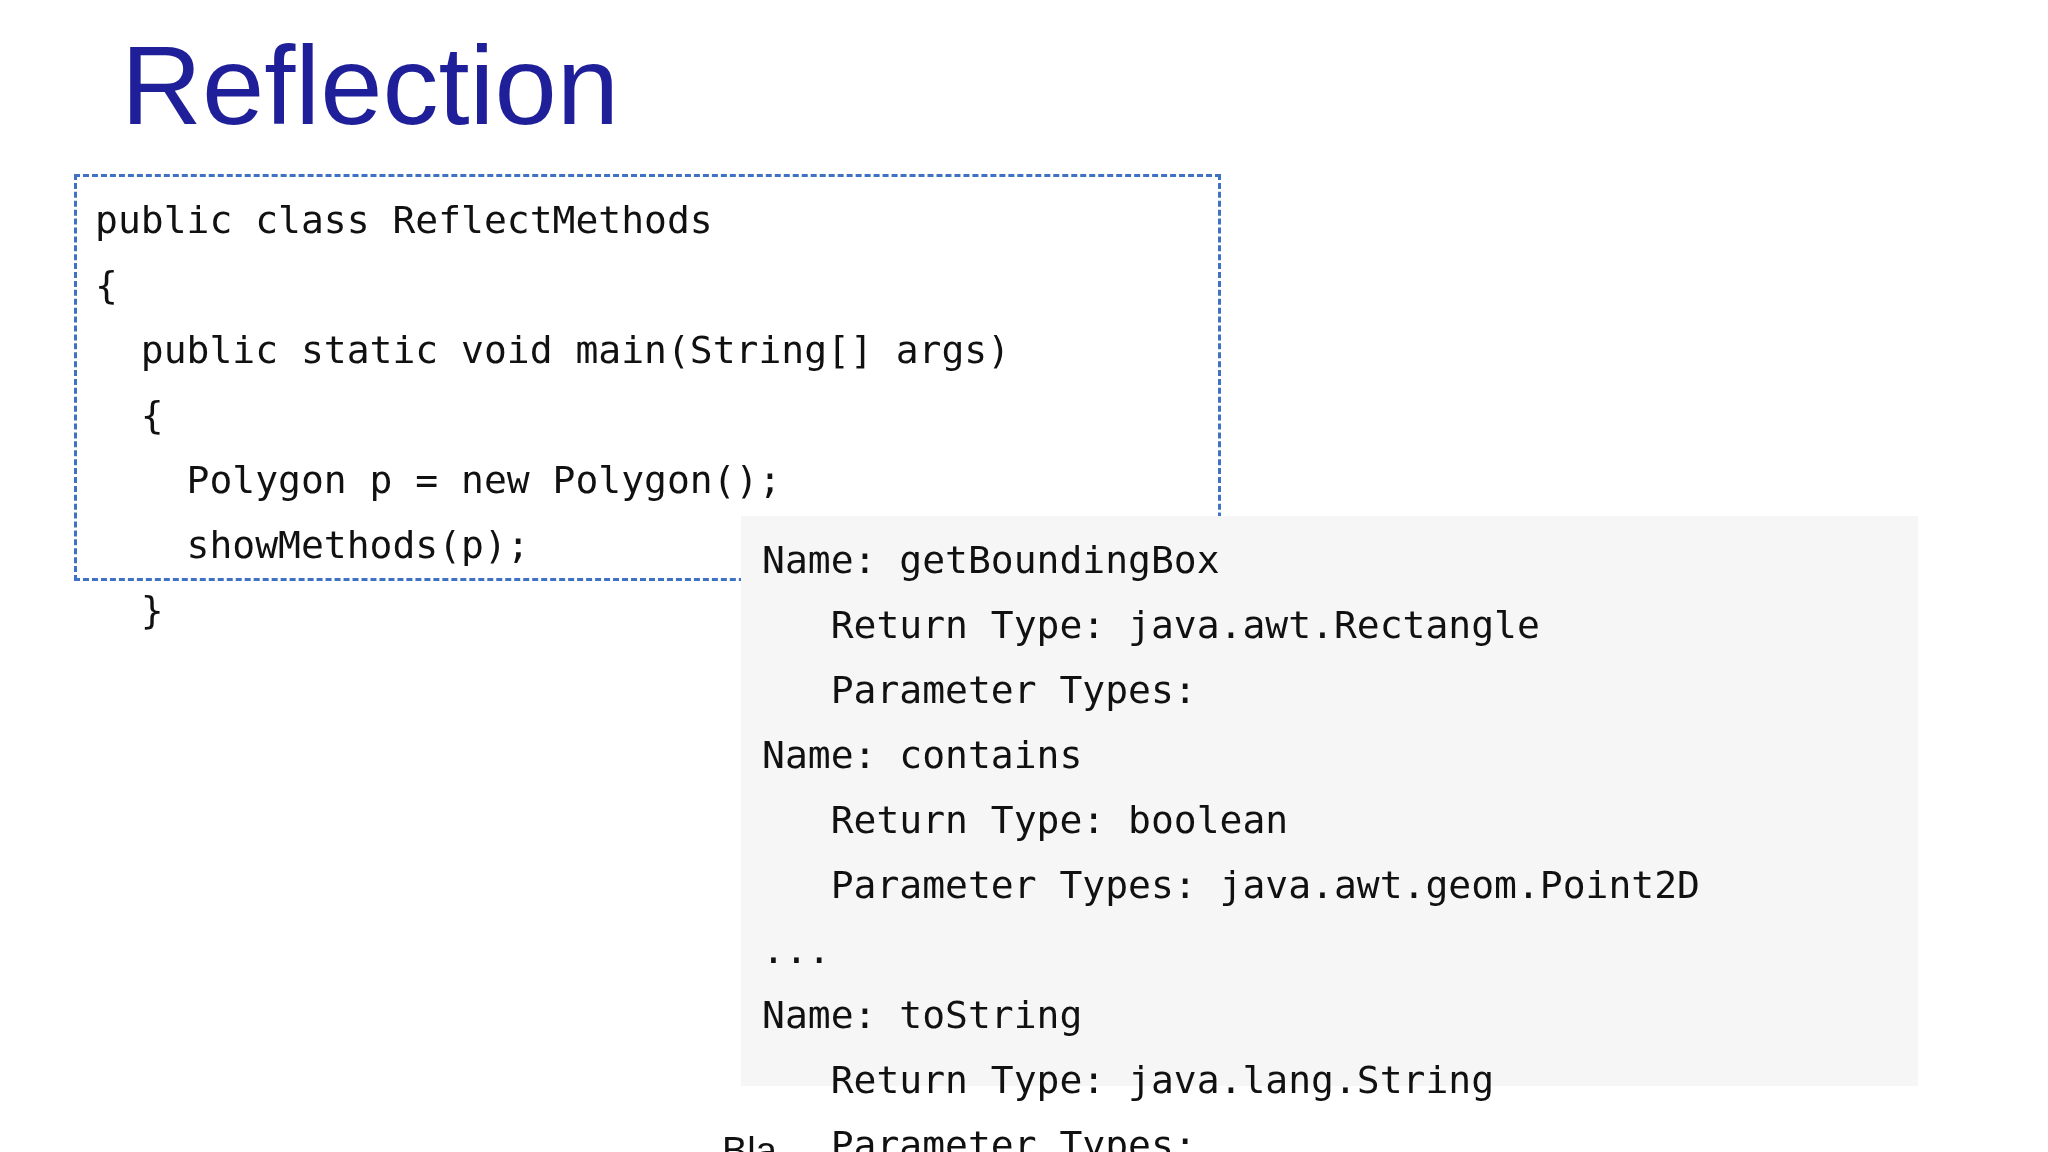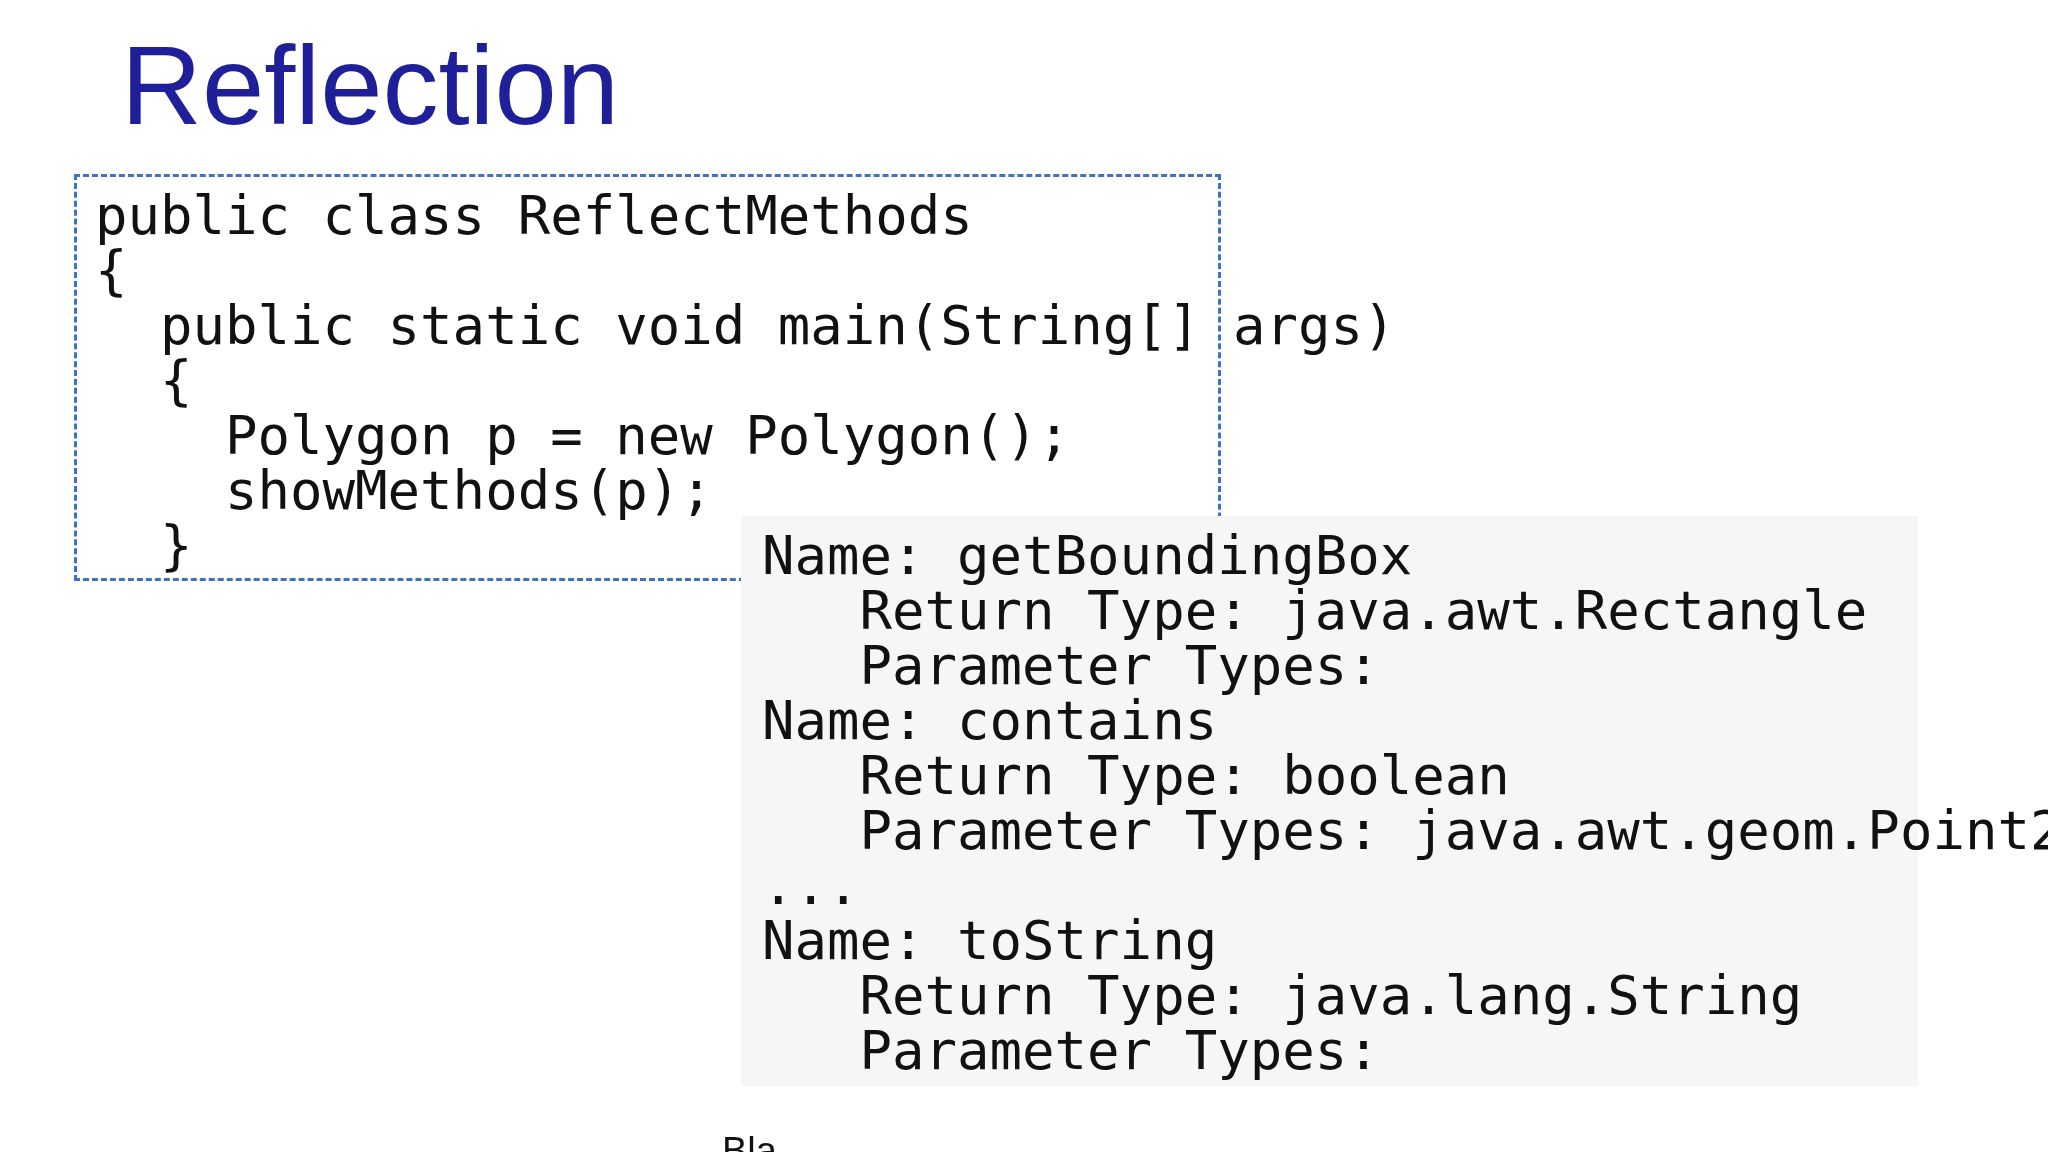--- a/index.html
+++ b/index.html
@@ -51,22 +51,22 @@
     top: 516px;
     width: 1177px;
     height: 570px;
     background: var(--color-output_bg);
     z-index: 2;
     padding: 12px 0 0 21px;
   }
   pre.mono {
     margin: 0;
     font-family: "DejaVu Sans Mono", "Liberation Mono", monospace;
-    font-size: 54px;
-    line-height: 55px;
+    font-size: 38px;
+    line-height: 65px;
     color: var(--color-code_text);
     white-space: pre;
   }
   .footer-note {
     position: absolute;
     left: 722px;
     top: 1085px;
     font-size: 38px;
     line-height: 44px;
     color: var(--color-footer_text);

